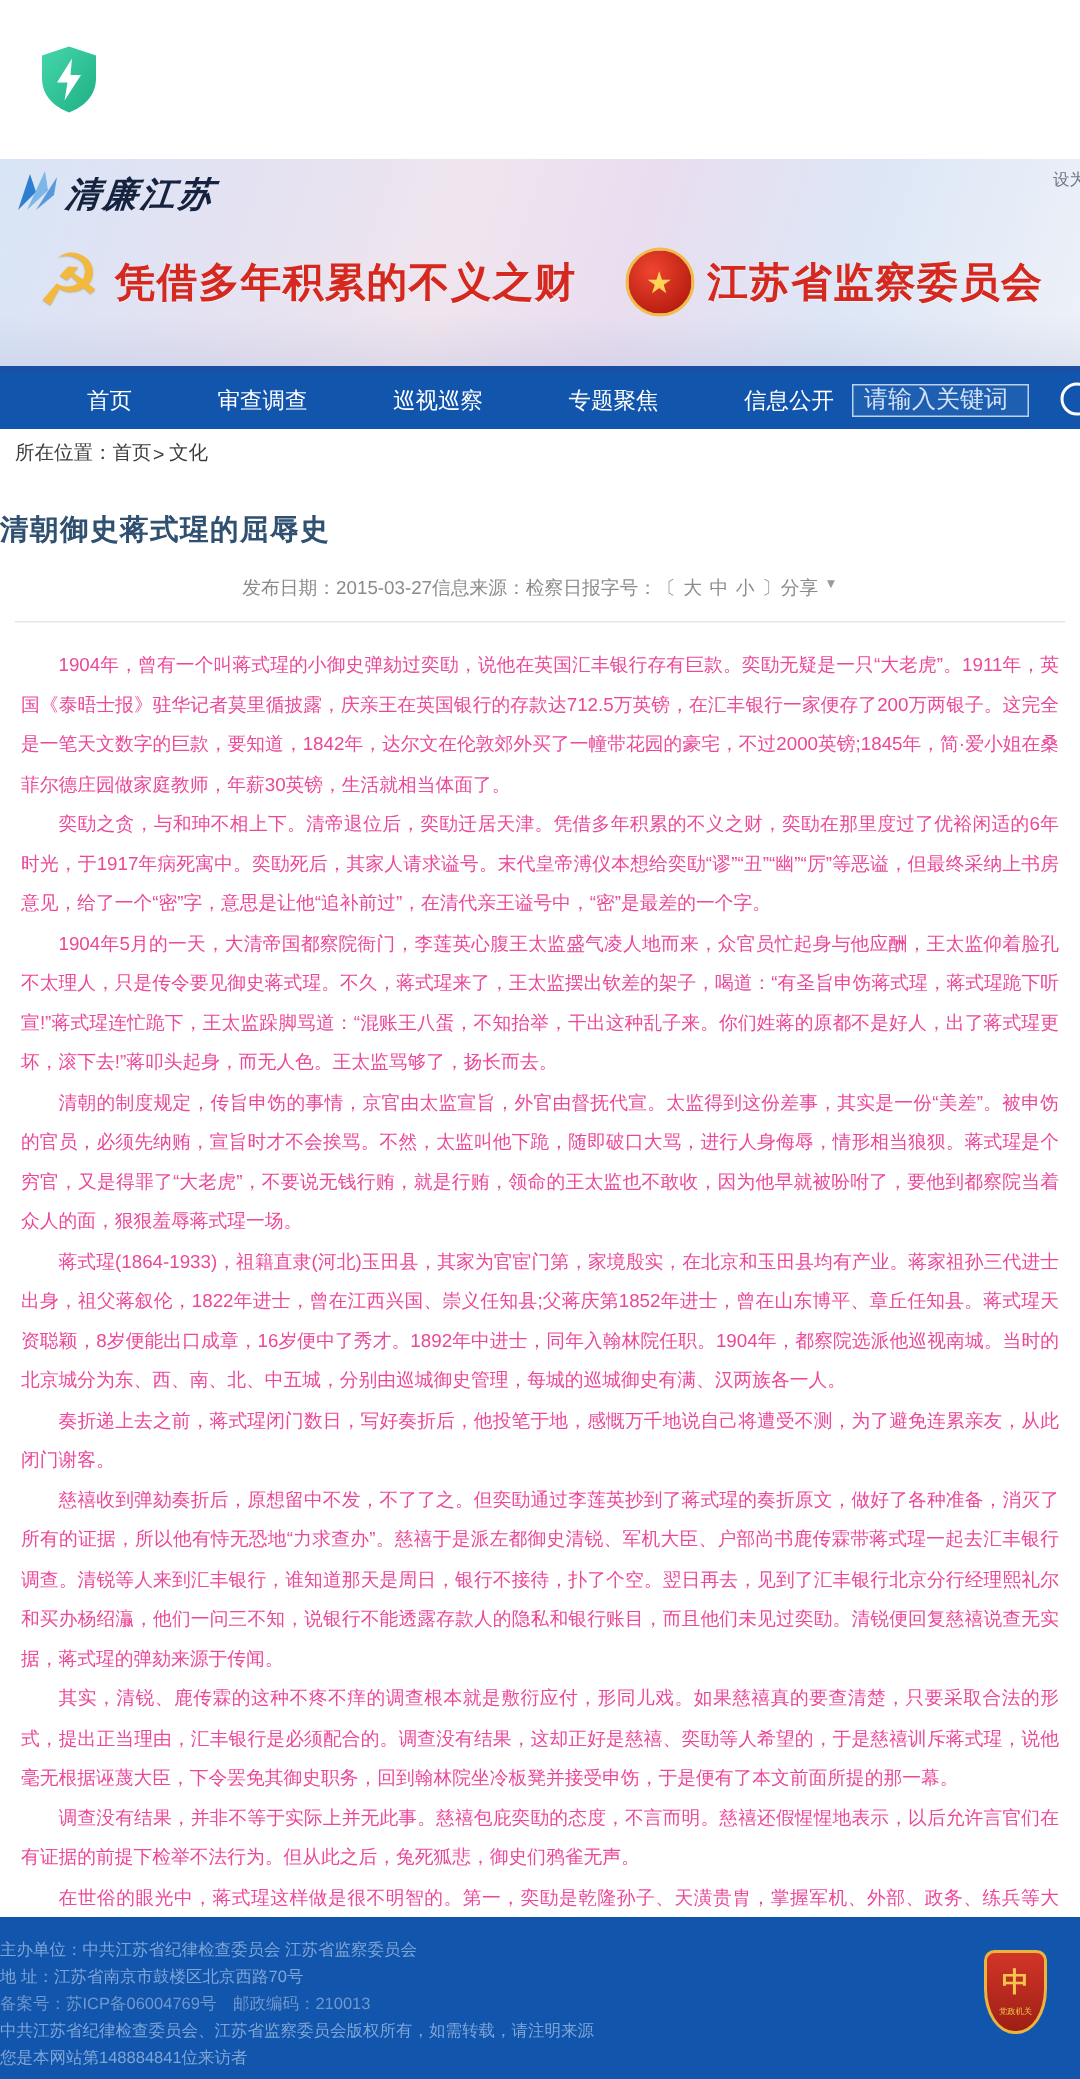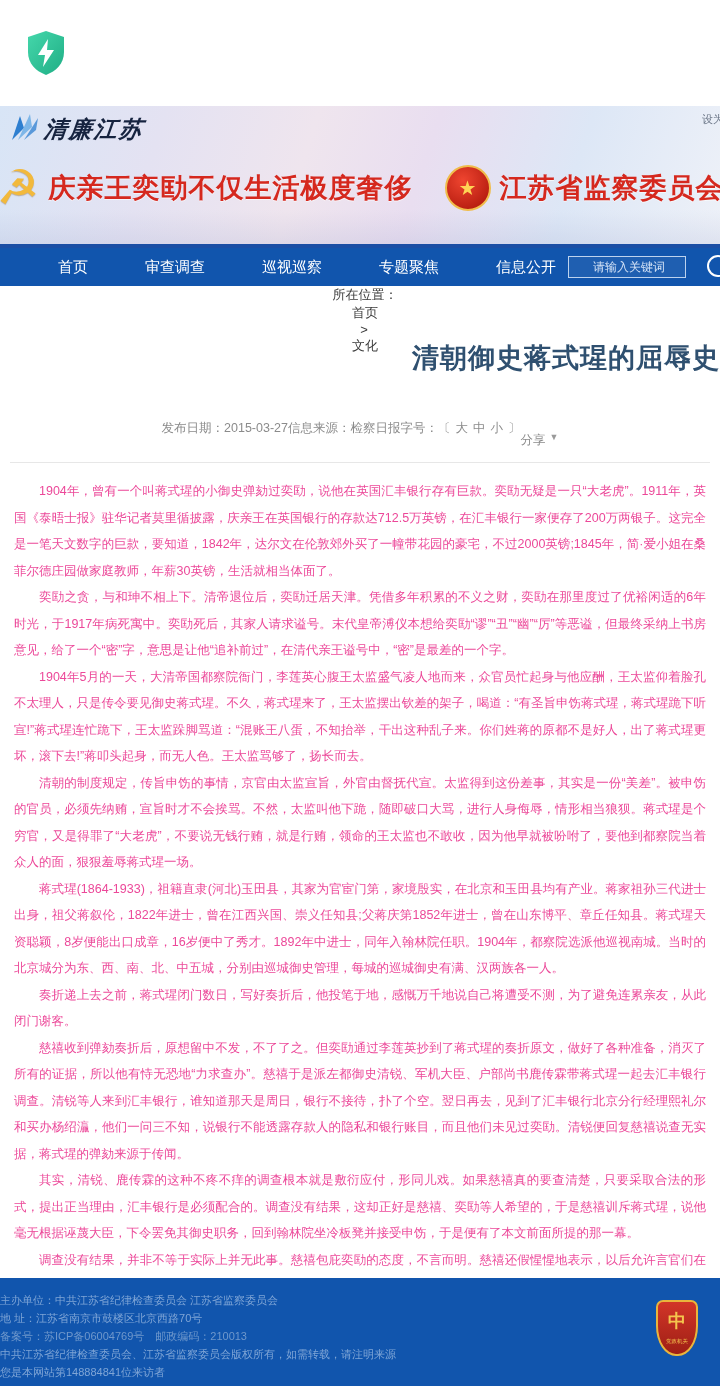--- a/index.html
+++ b/index.html
@@ -40,41 +40,41 @@
                   color:#ffd455; font-size:20px; }
 
   
   .nav { position:relative; height:38px; background:#1155ad; display:flex; align-items:center;
          padding-left:58px; overflow:hidden; }
   .nav-list { display:flex; align-items:center; }
   .nav-item { color:#ffffff; font-size:15px; margin-right:57px; white-space:nowrap; cursor:pointer; }
   .search-box { position:absolute; right:34px; top:8px; width:118px; height:22px;
          border:1px solid #bcd2ee; background:rgba(255,255,255,.06); display:flex; align-items:center; }
   .search-box input { width:100%; border:0; background:transparent; outline:none;
-         font-size:12px; color:#eaf2fc; padding:0 7px; font-family:Liberation Sans, sans-serif;margin-left:17px; }
+         font-size:16px; color:#eaf2fc; padding:0 7px; font-family:Liberation Mono, monospace; }
   .search-box input::placeholder { color:#d3e2f6; }
   .search-circle { position:absolute; right:-9px; top:7px; width:22px; height:22px;
          border:2px solid #fff; border-radius:50%; }
 
   
   .breadcrumb { height:32px; display:flex; align-items:center; padding-left:10px;
-         font-size:13px; color:#3c3c3c; background:#fff;flex-direction:column; }
+         font-size:13px; color:#3c3c3c; background:#fff; }
   .breadcrumb a { color:#3c3c3c; text-decoration:none; }
   .breadcrumb .sep { margin:0 3px 0 1px; }
 
   
   .article { padding-top:10px; }
-  .article-title { text-align:right; font-size:27px; font-weight:bold; color:#2f5070;
-         letter-spacing:1px; margin:12px 0 32px; }
+  .article-title { text-align:left; font-size:19px; font-weight:bold; color:#2f5070;
+         letter-spacing:1px; margin:12px 0 18px; }
   .meta { display:flex; justify-content:center; align-items:center; 
          font-size:12.5px; color:#8b8b8b; padding-bottom:13px; border-bottom:1px solid #e7e7e7;
          margin:0 10px; }
   .meta .fs-group { display:flex; align-items:center; gap:5px; }
   .meta .fs-item { cursor:pointer; }
-  .meta .share { cursor:pointer; display:flex; align-items:flex-start; gap:4px;margin-top:24px; }
+  .meta .share { cursor:pointer; display:flex; align-items:flex-start; gap:4px; }
   .meta .caret { font-size:9px; color:#9a9a9a; }
   .body-text { margin:15px 14px 0; }
   .body-text p { font-size:12.5px; line-height:26.5px; color:#ec4899; text-align:justify;
          text-indent:2em; margin:0; }
 
   
   .footer { position:absolute; left:0; right:0; bottom:0; height:108px; background:#1155ad;
          text-align:left; padding-top:13px; }
   .footer .line { font-size:11px; line-height:18px; color:#7fa5d6; }
   .footer .line:nth-child(3) { color:#6f98cc; }
@@ -111,21 +111,21 @@
         <path d="M2 26 L10 2 L14 14 Z" fill="#2e7fd0"></path>
         <path d="M8 26 L20 0 L22 13 Z" fill="#7db6e8"></path>
         <path d="M14 26 L28 4 L26 16 Z" fill="#2e7fd0" opacity=".75"></path>
       </svg>
       <span class="site-logo-text">清廉江苏</span>
     </div>
     <span class="corner-link">设为</span>
     <div class="orgs">
       <div class="org">
         <span class="emblem-party">☭</span>
-        <span class="org-name">庆亲王奕劻不仅生活极度奢侈</span>
+        <span class="org-name">凭借多年积累的不义之财</span>
       </div>
       <div class="org">
         <span class="emblem-national">★</span>
         <span class="org-name">江苏省监察委员会</span>
       </div>
     </div>
   </div>
 
   <div class="nav">
     <div class="nav-list">

